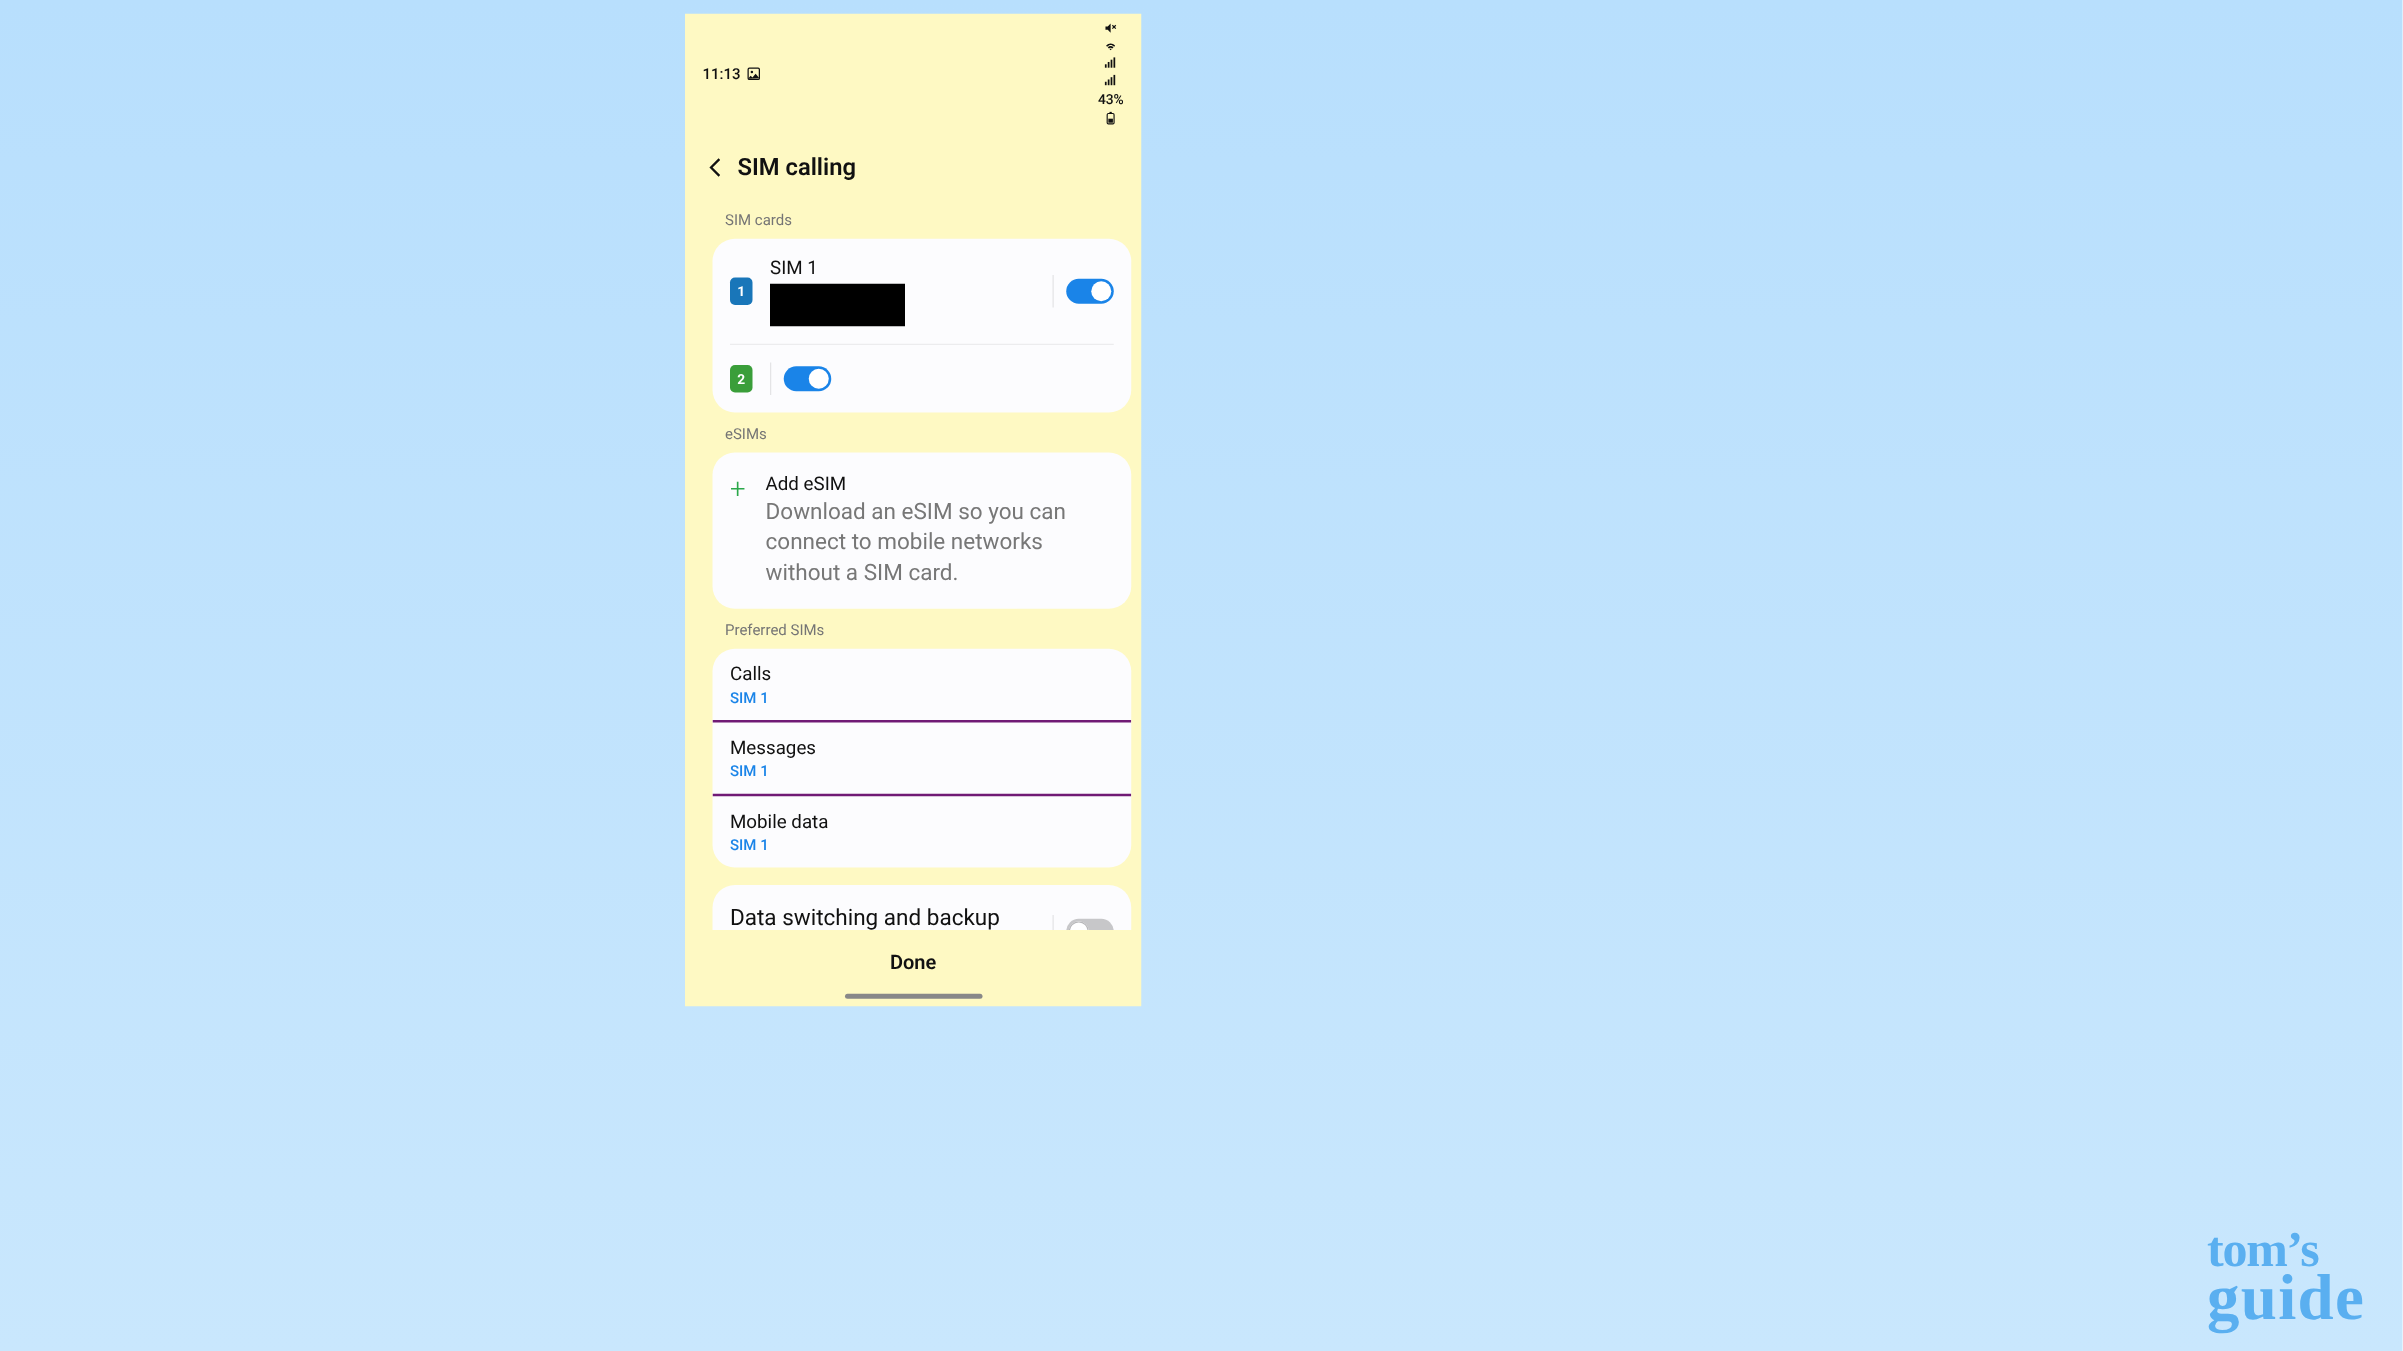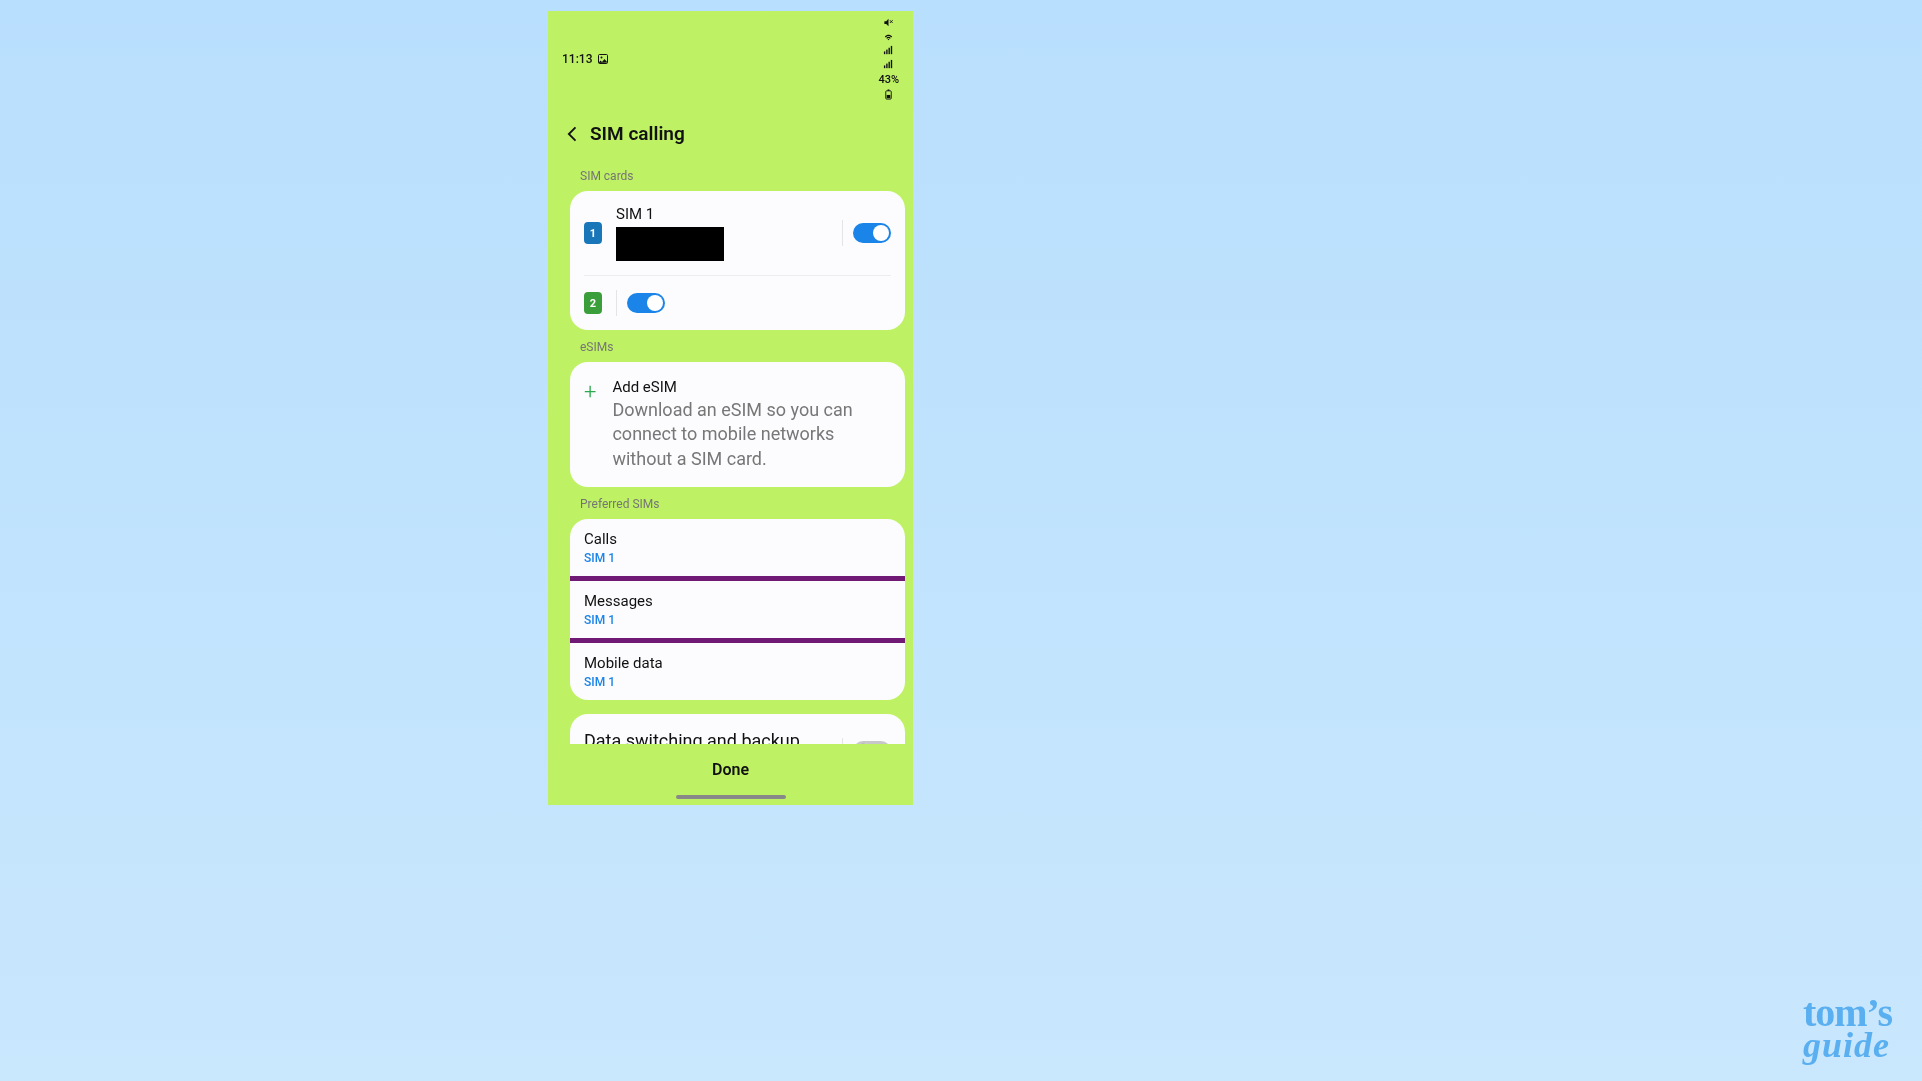--- a/index.html
+++ b/index.html
@@ -10,21 +10,21 @@
     font-family: -apple-system, BlinkMacSystemFont, "Segoe UI", Roboto, sans-serif;
     position: relative;
     overflow: hidden;
   }
   .phone-frame {
     position: absolute;
     left: 548px;
     top: 11px;
     width: 365px;
     height: 794px;
-    background: #bef264;
+    background: #fef9c3;
     display: flex;
     flex-direction: column;
   }
   .status-bar {
     display: flex;
     justify-content: space-between;
     align-items: center;
     padding: 6px 14px 4px;
     font-size: 12px;
     color: #111;
@@ -91,21 +91,21 @@
   .toggle .knob {
     position: absolute; top: 2px; width: 16px; height: 16px; border-radius: 50%; background: #fff;
   }
   .toggle.on .knob { right: 2px; }
   .toggle.off .knob { left: 2px; background:#fff; box-shadow: 0 0 0 1px #b8b8ba inset; }
   .esim-row { display:flex; align-items:flex-start; padding: 16px 14px; gap:16px; }
   .plus-icon { width:22px; height:22px; display:flex; align-items:center; justify-content:center; color:#2ba84a; font-size:22px; font-weight:300; margin-top:2px; }
   .esim-title { font-size:15px; color:#111; margin-bottom:2px; }
   .esim-desc { font-size:18px; color:#777; line-height:1.35; }
   .pref-row { padding: 11px 14px; }
-  .pref-row + .pref-row { border-top: 5px solid #701a75; }
+  .pref-row + .pref-row { border-top: 2px solid #701a75; }
   .pref-title { font-size:15px; color:#111; margin-bottom:3px; }
   .pref-value { font-size:12px; color:#1a84e8; font-weight:500; }
   .switch-row { display:flex; align-items:center; padding: 16px 14px; }
   .switch-label { flex:1; font-size:18px; color:#111; }
   .done-bar {
     text-align:center;
     padding: 16px 0 10px;
     font-size:16px;
     font-weight:600;
     color:#111;
@@ -117,21 +117,21 @@
   .watermark {
     position: absolute;
     right: 30px;
     bottom: 20px;
     font-family: Georgia, serif;
     font-weight: 700;
     color: #5aaff0;
     line-height: 0.85;
   }
   .watermark .l1 { font-size: 40px; letter-spacing: -1px; }
-  .watermark .l2 { font-size: 36px; letter-spacing: 1px; font-style: italic; }
+  .watermark .l2 { font-size: 52px; letter-spacing: 1px; }
 </style>
 </head>
 <body>
 
 <div class="phone-frame">
 
   <div class="status-bar">
     <div class="status-left">
       <span>11:13</span>
       <svg viewBox="0 0 24 24" width="12" height="12" fill="#111">

